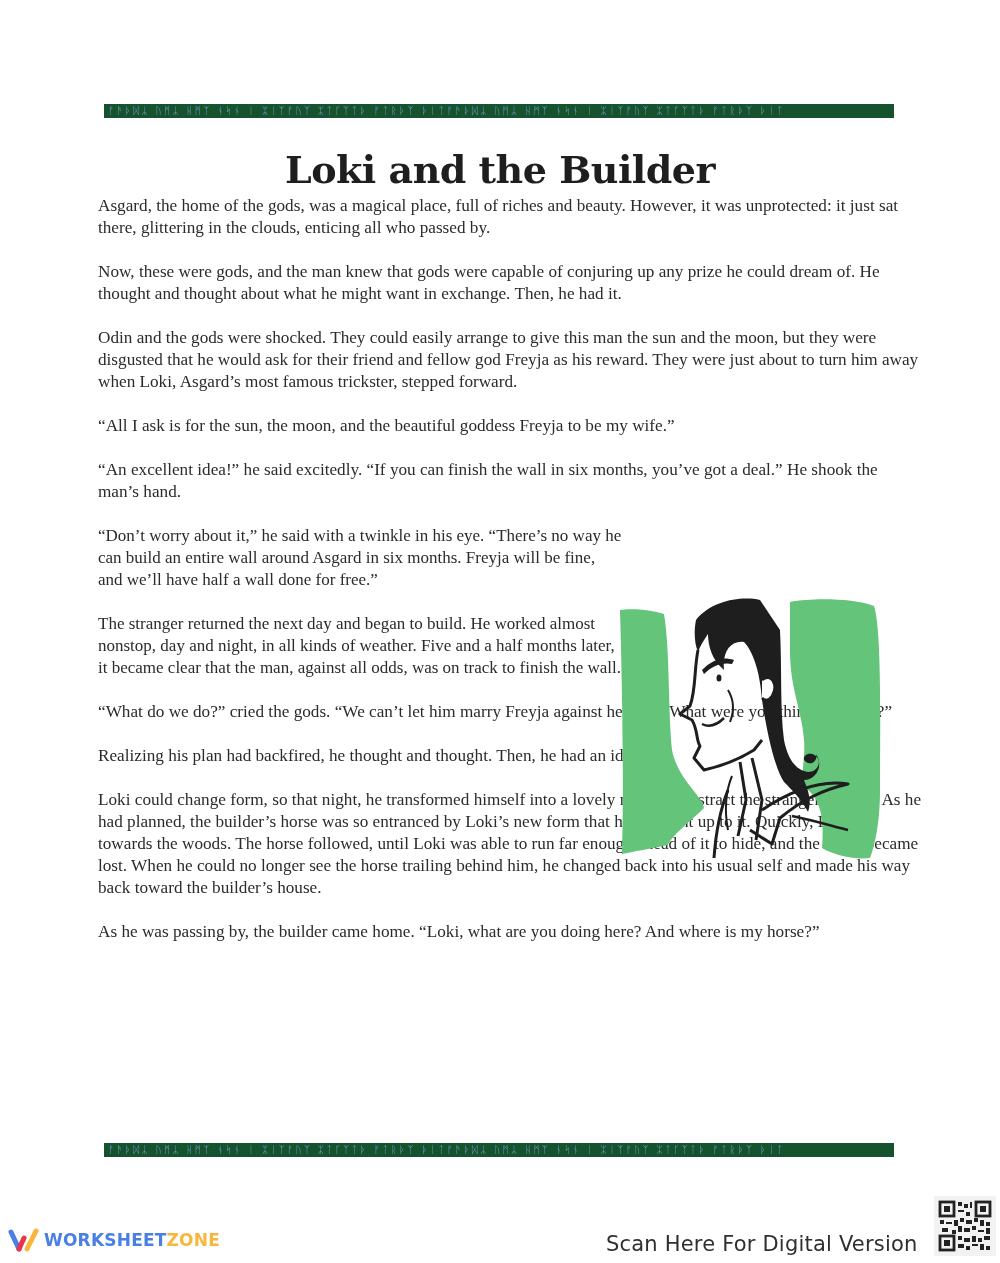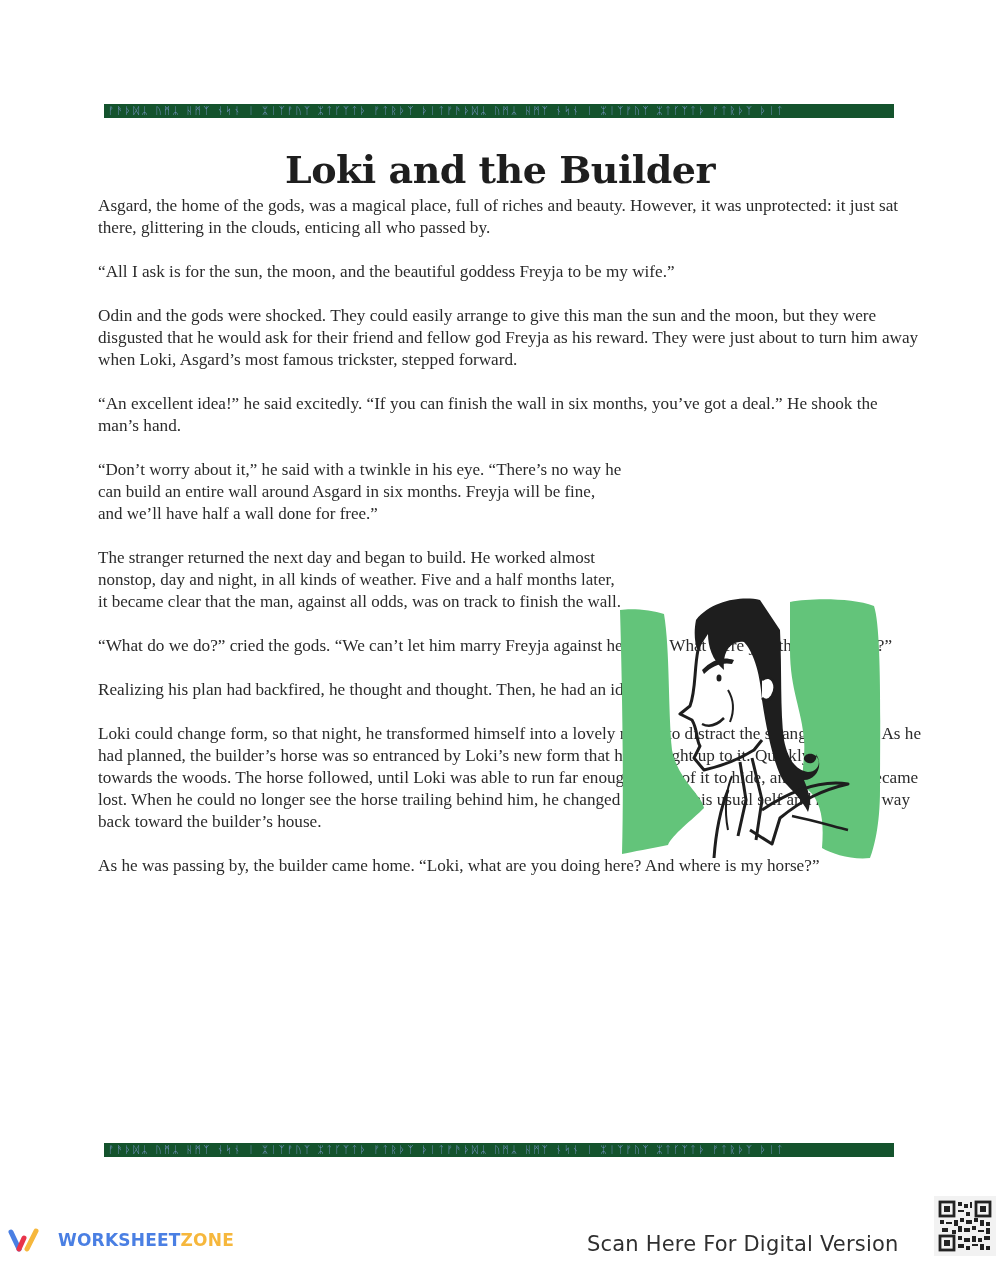--- a/index.html
+++ b/index.html
@@ -74,32 +74,32 @@
       width: 280px;
       height: 275px;
     }
 
     .footer-logo {
       position: absolute;
       left: 8px;
       top: 1228px;
       display: flex;
       align-items: center;
-      gap: 16px;
+      gap: 2px;
       font-family: "DejaVu Sans", "Liberation Sans", sans-serif;
       font-weight: bold;
       font-size: 17px;
       letter-spacing: 0.2px;
     }
     .logo-work { color: #4a7fe3; }
     .logo-zone { color: #f6b73c; }
 
     .scan-text {
       position: absolute;
-      left: 587px;
+      left: 606px;
       top: 1232px;
       font-family: "DejaVu Sans", "Liberation Sans", sans-serif;
       font-size: 21px;
       color: #2f2f2f;
       letter-spacing: 0.2px;
     }
     .qr {
       position: absolute;
       left: 934px;
       top: 1196px;
@@ -110,22 +110,23 @@
   </style>
 </head>
 <body>
 
 <div class="rune-bar top">ᚠᚫᚦᛞᛦ ᚢᛗᛦ ᚺᛗᛉ ᚾᛋᚾ ᛁ ᛯᛁᛉᚠᚢᛉ ᛯᛏᚴᛉᛏᚦ ᚠᛏᚱᚦᛉ ᚦᛁᛏᚠᚫᚦᛞᛦ ᚢᛗᛦ ᚺᛗᛉ ᚾᛋᚾ ᛁ ᛯᛁᛉᚠᚢᛉ ᛯᛏᚴᛉᛏᚦ ᚠᛏᚱᚦᛉ ᚦᛁᛏ</div>
 
 <h1 class="title">Loki and the Builder</h1>
 
 <div class="story">
   <p class="wide">Asgard, the home of the gods, was a magical place, full of riches and beauty. However, it was unprotected: it just sat there, glittering in the clouds, enticing all who passed by.</p>
+  <p class="wide">Now, these were gods, and the man knew that gods were capable of conjuring up any prize he could dream of. He thought and thought about what he might want in exchange. Then, he had it.</p>
+  <p class="wide">Odin and the gods were shocked. They could easily arrange to give this man the sun and the moon, but they were disgusted that he would ask for their friend and fellow god Freyja as his reward. They were just about to turn him away when Loki, Asgard’s most famous trickster, stepped forward.</p>
   <p class="wide">“All I ask is for the sun, the moon, and the beautiful goddess Freyja to be my wife.”</p>
-  <p class="wide">Odin and the gods were shocked. They could easily arrange to give this man the sun and the moon, but they were disgusted that he would ask for their friend and fellow god Freyja as his reward. They were just about to turn him away when Loki, Asgard’s most famous trickster, stepped forward.</p>
   <p class="wide">“An excellent idea!” he said excitedly. “If you can finish the wall in six months, you’ve got a deal.” He shook the man’s hand.</p>
   <p class="narrow">“Don’t worry about it,” he said with a twinkle in his eye. “There’s no way he can build an entire wall around Asgard in six months. Freyja will be fine, and we’ll have half a wall done for free.”</p>
   <p class="narrow">The stranger returned the next day and began to build. He worked almost nonstop, day and night, in all kinds of weather. Five and a half months later, it became clear that the man, against all odds, was on track to finish the wall.</p>
   <p class="wide">“What do we do?” cried the gods. “We can’t let him marry Freyja against her will! What were you thinking, Loki?”</p>
   <p class="wide">Realizing his plan had backfired, he thought and thought. Then, he had an idea.</p>
   <p class="wide">Loki could change form, so that night, he transformed himself into a lovely mare* to distract the stranger’s horse. As he had planned, the builder’s horse was so entranced by Loki’s new form that he ran right up to it. Quickly, Loki ran towards the woods. The horse followed, until Loki was able to run far enough ahead of it to hide, and the horse became lost. When he could no longer see the horse trailing behind him, he changed back into his usual self and made his way back toward the builder’s house.</p>
   <p class="wide">As he was passing by, the builder came home. “Loki, what are you doing here? And where is my horse?”</p>
 </div>
 
 <div class="illustration">

